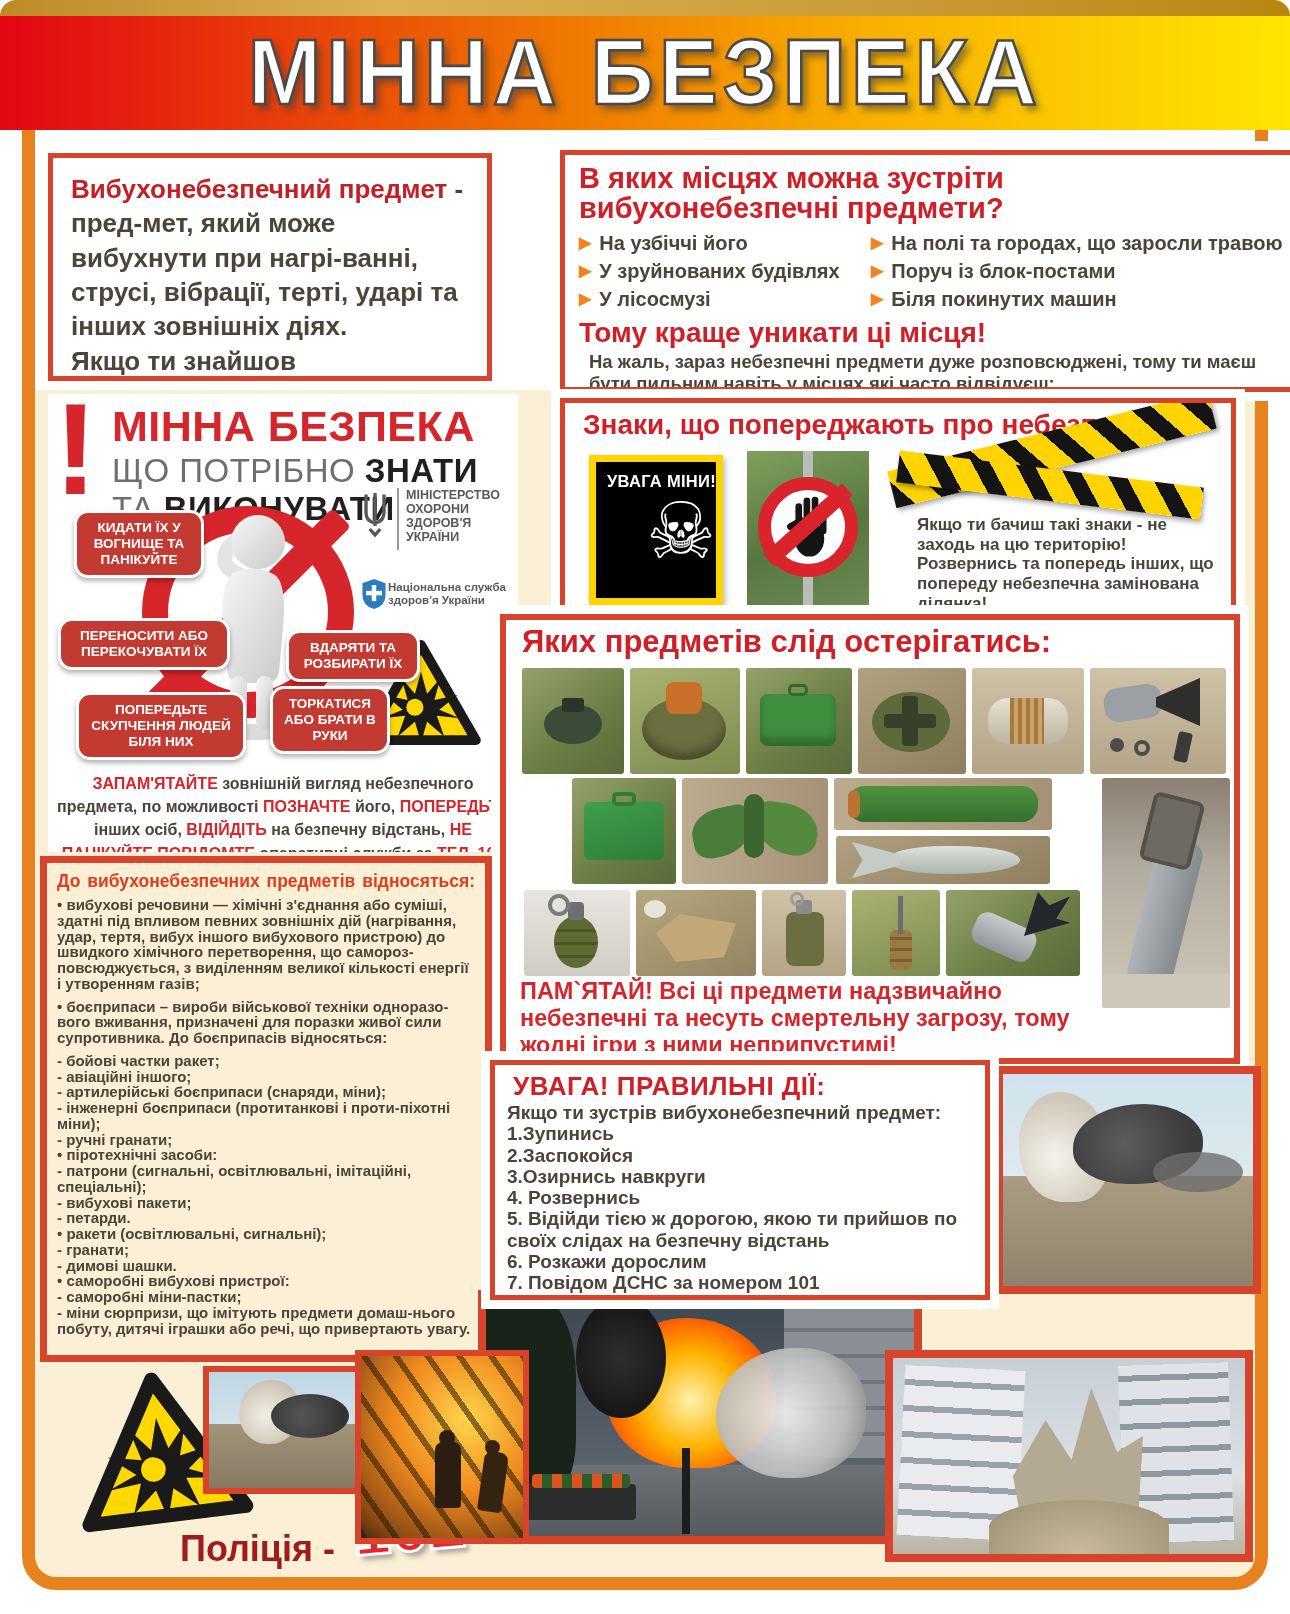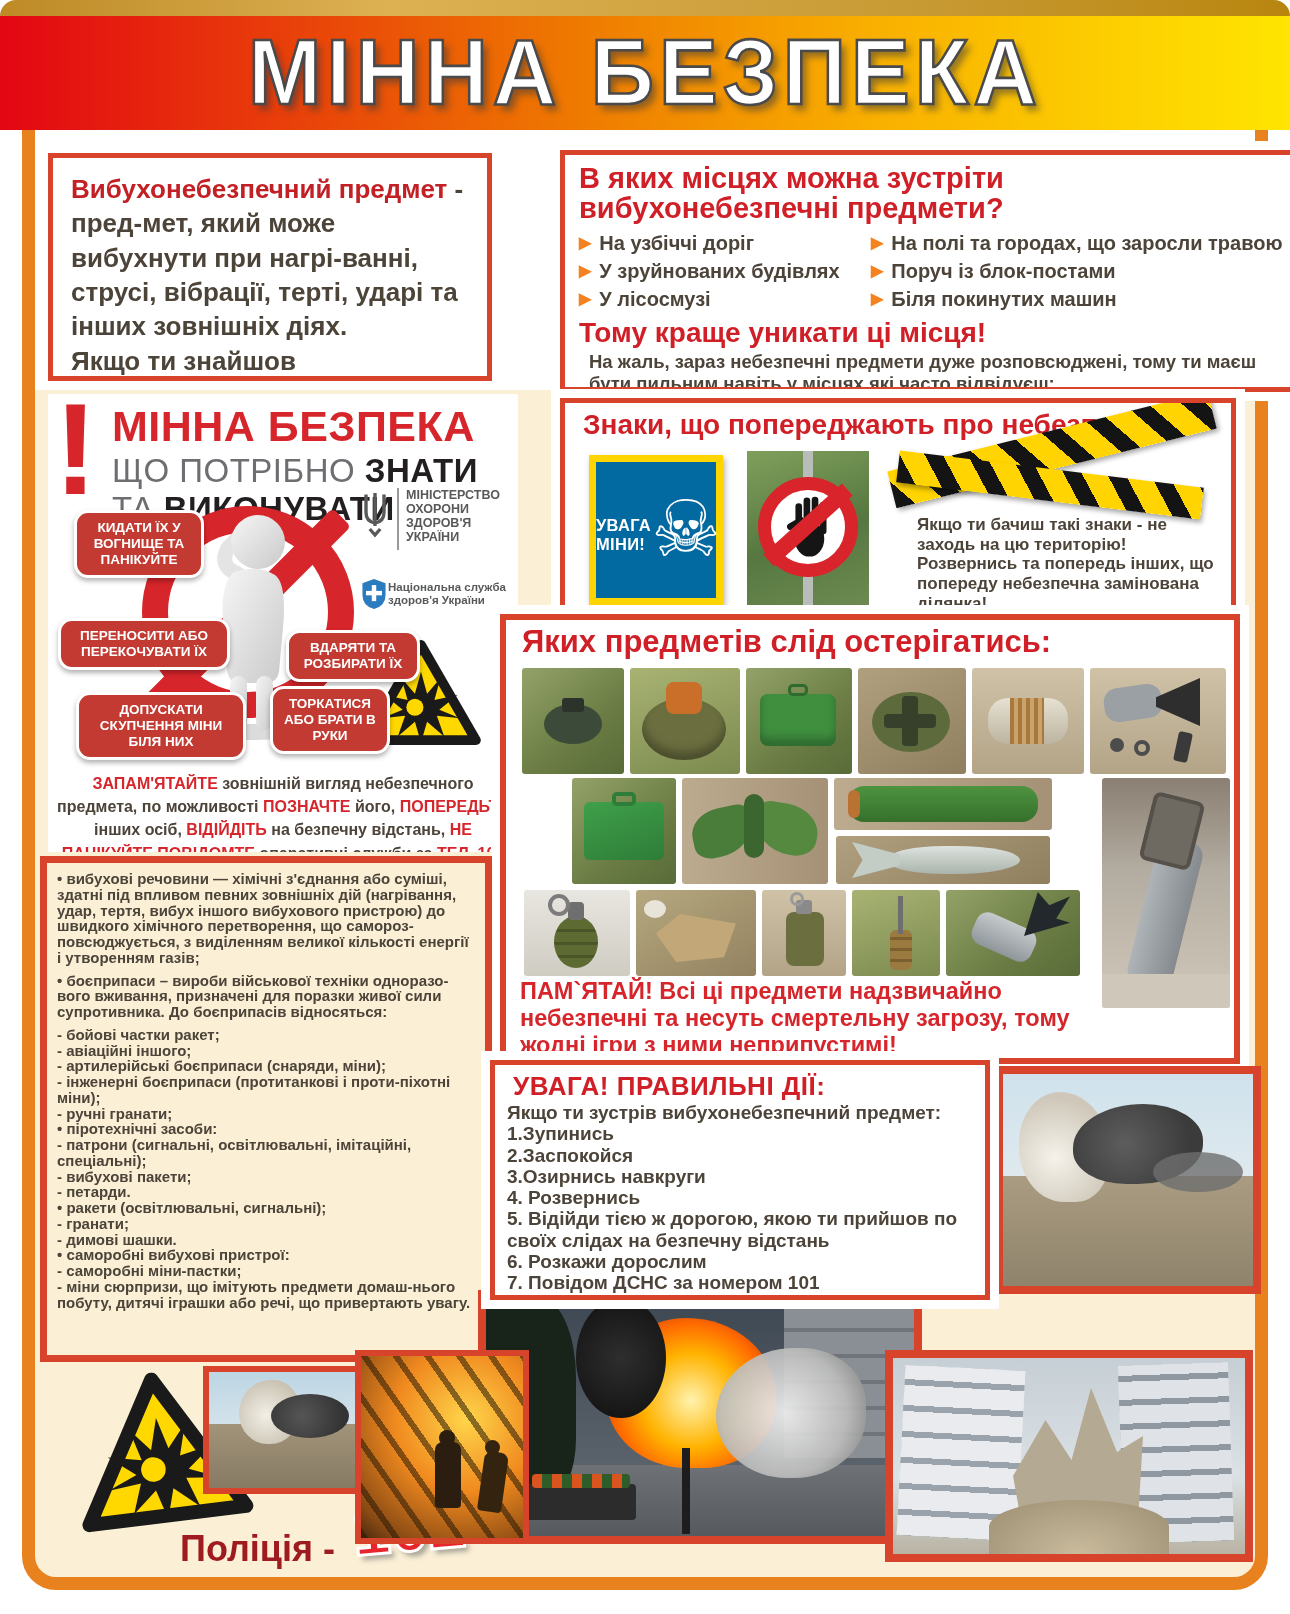--- a/index.html
+++ b/index.html
@@ -63,22 +63,22 @@
     font-size:16px; font-weight:700; line-height:1.45; color:#4c4339; }
   .p-reminder .rw { color:#d6252b; font-weight:800; }
 
   
   .warn-tri { position:absolute; }
 
   
   .signsbox { left:560px; top:398px; width:676px; height:214px; padding:6px 10px; overflow:hidden; }
   .signs-title { font-size:28px; font-weight:800; color:#d01f26; margin-left:8px; }
   .mine-sign { position:absolute; left:24px; top:52px; width:134px; height:150px;
-    background:#0369a1; border:7px solid #ffd500; display:flex; flex-direction:row;
-    align-items:center; box-shadow:2px 3px 6px rgba(0,0,0,.3); }
+    background:#000000; border:7px solid #ffd500; display:flex; flex-direction:column;
+    align-items:flex-end; box-shadow:2px 3px 6px rgba(0,0,0,.3); }
   .mine-sign-label { color:#fff; font-size:16.5px; font-weight:800; margin-top:10px; letter-spacing:.3px; }
   .skull { color:#fff; font-size:78px; line-height:1.05; font-family:"DejaVu Sans", sans-serif; }
   .noentry { position:absolute; left:182px; top:48px; width:122px; height:154px;
     background:linear-gradient(160deg,#7fa05c,#567840 55%,#6c8a52); overflow:hidden; }
   .pole { position:absolute; left:56px; top:0; width:10px; height:100%; background:#b9bdb9; }
   .noentry-disc { position:absolute; left:11px; top:26px; width:100px; height:100px;
     background:#fff; border:13px solid #d8242a; border-radius:50%; }
   .noentry-bar { position:absolute; left:8px; top:66px; width:106px; height:16px;
     background:#d8242a; transform:rotate(-42deg); }
   .tape-bar { position:absolute; height:38px;
@@ -143,21 +143,21 @@
   <div class="panel defbox">
     <p><span class="lead">Вибухонебезпечний предмет</span><span> - пред-мет, який може вибухнути при нагрі-ванні, струсі, вібрації, терті, ударі та інших зовнішніх діях.</span></p>
     <p>Якщо ти знайшов вибухонебезпеч-ний предмет, потрібно негайно повідомити про це в поліцію за телефоном 102.</p>
   </div>
 
   <div class="panel locbox">
     <div class="loc-title">В яких місцях можна зустріти вибухонебезпечні предмети?</div>
     <div class="loc-grid">
       <div class="bullet-item">
           <span class="arrow">▶</span>
-          <span>На узбіччі доріг</span>
+          <span>На узбіччі його</span>
         </div>
       <div class="bullet-item">
           <span class="arrow">▶</span>
           <span>На полі та городах, що заросли травою</span>
         </div>
       <div class="bullet-item">
           <span class="arrow">▶</span>
           <span>У зруйнованих будівлях</span>
         </div>
       <div class="bullet-item">
@@ -212,21 +212,21 @@
       <ellipse cx="70" cy="220" rx="58" ry="8" fill="rgba(0,0,0,.14)"></ellipse>
       <path d="M60 62 Q40 54 50 36 L66 20" stroke="#e4e4e4" stroke-width="15" fill="none" stroke-linecap="round"></path>
       <circle cx="80" cy="30" r="27" fill="url(#g1)"></circle>
       <path d="M56 60 Q80 52 97 63 Q109 72 105 116 L101 160 Q99 171 88 171 L61 171 Q51 171 49 158 L45 110 Q42 72 56 60" fill="url(#g1)"></path>
       <rect x="52" y="164" width="17" height="54" rx="8.5" fill="url(#g1)"></rect>
       <rect x="78" y="164" width="17" height="54" rx="8.5" fill="url(#g1)"></rect>
     </svg>
 
     <div class="plabel" style="left:26px; top:116px; width:130px;">КИДАТИ ЇХ У ВОГНИЩЕ ТА ПАНІКУЙТЕ</div>
     <div class="plabel" style="left:10px; top:224px; width:172px;">ПЕРЕНОСИТИ АБО ПЕРЕКОЧУВАТИ ЇХ</div>
-    <div class="plabel" style="left:28px; top:298px; width:170px;">ДОПУСКАТИ СКУПЧЕННЯ МІНИ БІЛЯ НИХ</div>
+    <div class="plabel" style="left:28px; top:298px; width:170px;">ПОПЕРЕДЬТЕ СКУПЧЕННЯ ЛЮДЕЙ БІЛЯ НИХ</div>
     <div class="plabel" style="left:238px; top:236px; width:134px;">ВДАРЯТИ ТА РОЗБИРАТИ ЇХ</div>
     <div class="plabel" style="left:222px; top:292px; width:120px;">ТОРКАТИСЯ АБО БРАТИ В РУКИ</div>
 
     <svg class="warn-tri" style="left:312px; top:246px;" width="122" height="110" viewBox="0 0 100 90">
       <path d="M50 4 L95 82 L5 82 Z" fill="#ffd800" stroke="#1a1a1a" stroke-width="8" stroke-linejoin="round"></path>
       <polygon points="50,26 55,44 66,31 61,49 80,45 65,57 82,64 63,62 69,79 55,67 50,84 45,67 31,79 37,62 18,64 35,57 20,45 39,49 34,31 45,44" fill="#1a1a1a"></polygon>
       <circle cx="45" cy="55" r="7" fill="#ffd800"></circle>
     </svg>
 
     <div class="p-reminder">
@@ -336,20 +336,21 @@
     </div>
     <div class="ph bg-grass" style="left:440px; top:270px; width:134px; height:86px;">
       <div class="el" style="left:26px;top:30px;width:64px;height:34px;border-radius:12px;background:linear-gradient(180deg,#c6cacd,#8f969a);transform:rotate(24deg);"></div>
       <div class="el" style="left:78px;top:2px;width:46px;height:44px;background:#23282c;clip-path:polygon(0 100%,30% 0,55% 30%,100% 10%,70% 60%,100% 70%);"></div>
     </div>
 
     <div class="obj-note">ПАМ`ЯТАЙ! Всі ці предмети надзвичайно небезпечні та несуть смертельну загрозу, тому жодні ігри з ними неприпустимі!</div>
   </div>
 
   <div class="listbox">
+    <div class="list-title">До вибухонебезпечних предметів відносяться:</div>
     <div class="list-item gap-after">• вибухові речовини — хімічні з'єднання або суміші, здатні під впливом певних зовнішніх дій (нагрівання, удар, тертя, вибух іншого вибухового пристрою) до швидкого хімічного перетворення, що самороз-повсюджується, з виділенням великої кількості енергії і утворенням газів;</div>
     <div class="list-item gap-after">• боєприпаси – вироби військової техніки одноразо-вого вживання, призначені для поразки живої сили супротивника. До боєприпасів відносяться:</div>
     <div class="list-item">- бойові частки ракет;</div>
     <div class="list-item">- авіаційні іншого;</div>
     <div class="list-item">- артилерійські боєприпаси (снаряди, міни);</div>
     <div class="list-item">- інженерні боєприпаси (протитанкові і проти-піхотні міни);</div>
     <div class="list-item">- ручні гранати;</div>
     <div class="list-item">• піротехнічні засоби:</div>
     <div class="list-item">- патрони (сигнальні, освітлювальні, імітаційні, спеціальні);</div>
     <div class="list-item">- вибухові пакети;</div>

